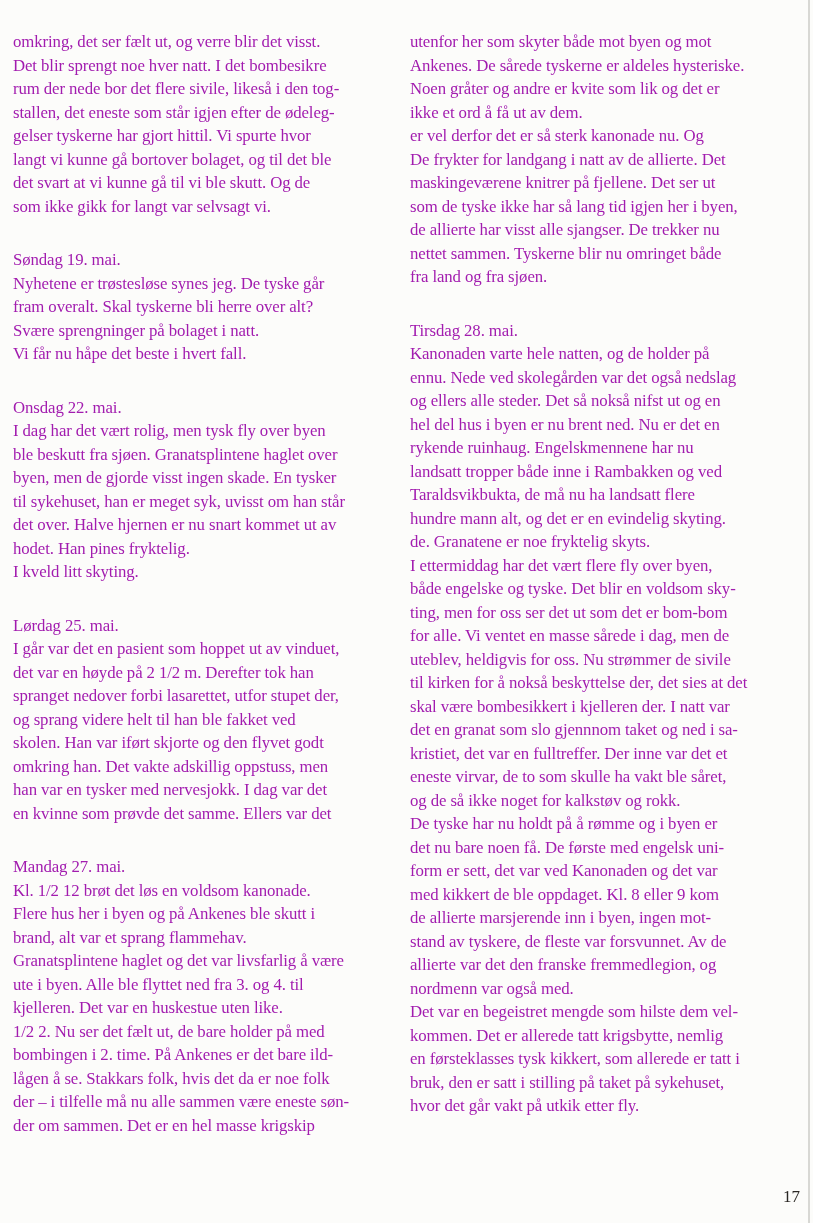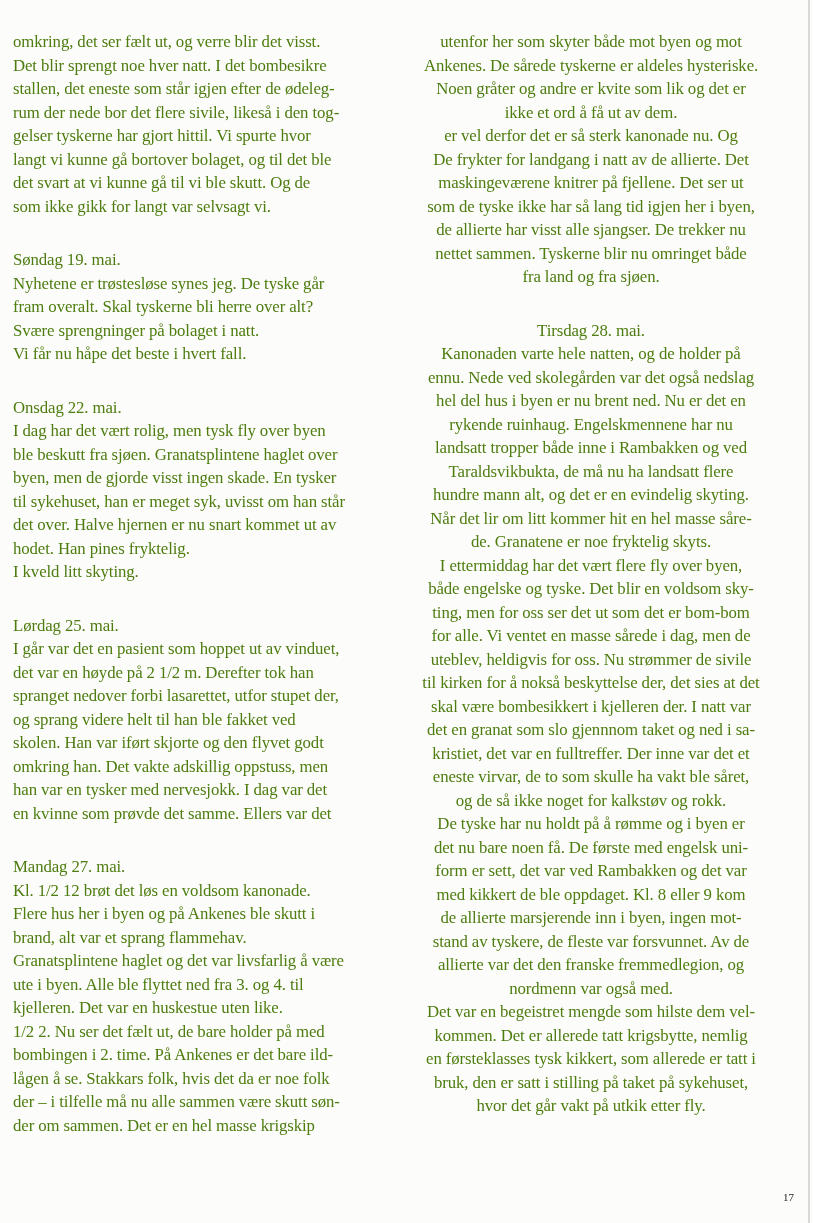--- a/index.html
+++ b/index.html
@@ -17,56 +17,56 @@
   .page {
     position: absolute;
     inset: 0;
   }
   .col {
     position: absolute;
     top: 30px;
     font-size: 16.8px;
     line-height: 23.5px;
     letter-spacing: -0.1px;
-    color: #4d7c0f;
+    color: #a21caf;
     overflow: hidden;
   }
   #col-left  { left: 13px;  width: 400px; height: 1160px; }
-  #col-right { left: 394px; width: 394px; height: 1160px; text-align: center; }
+  #col-right { left: 410px; width: 394px; height: 1160px; }
   .ln {
     white-space: nowrap;
     height: 23.5px;
   }
   .gap { height: 30px; }
   .page-number {
     position: absolute;
     left: 783px;
     top: 1187px;
-    font-size: 11px;
+    font-size: 17px;
     line-height: 20px;
     color: #2a2724;
   }
   .scan-edge {
     position: absolute;
     left: 808px;
     top: 0;
     width: 2px;
     height: 1223px;
     background: #d8d8d4;
   }
 </style>
 </head>
 <body>
 
 <div class="page">
   <div class="col" id="col-left">
       <div class="ln">omkring, det ser fælt ut, og verre blir det visst.</div>
       <div class="ln">Det blir sprengt noe hver natt.  I det bombesikre</div>
+      <div class="ln">rum der nede bor det flere sivile, likeså i den tog-</div>
       <div class="ln">stallen, det eneste som står igjen efter de ødeleg-</div>
-      <div class="ln">rum der nede bor det flere sivile, likeså i den tog-</div>
       <div class="ln">gelser tyskerne har gjort hittil.  Vi spurte hvor</div>
       <div class="ln">langt vi kunne gå bortover bolaget, og til det ble</div>
       <div class="ln">det svart at vi kunne gå til vi ble skutt.  Og de</div>
       <div class="ln">som ikke gikk for langt var selvsagt vi.</div>
       <div class="gap"></div>
       <div class="ln">Søndag 19. mai.</div>
       <div class="ln">Nyhetene er trøstesløse synes jeg. De tyske går</div>
       <div class="ln">fram overalt.  Skal tyskerne bli herre over alt?</div>
       <div class="ln">Svære sprengninger på bolaget i natt.</div>
       <div class="ln">Vi får nu håpe det beste i hvert fall.</div>
@@ -93,60 +93,60 @@
       <div class="ln">Mandag 27. mai.</div>
       <div class="ln">Kl. 1/2 12 brøt det løs en voldsom kanonade.</div>
       <div class="ln">Flere hus her i byen og på Ankenes ble skutt i</div>
       <div class="ln">brand, alt var et sprang flammehav.</div>
       <div class="ln">Granatsplintene haglet og det var livsfarlig å være</div>
       <div class="ln">ute i byen.  Alle ble flyttet ned fra 3. og 4. til</div>
       <div class="ln">kjelleren.  Det var en huskestue uten like.</div>
       <div class="ln">1/2 2.  Nu ser det fælt ut, de bare holder på med</div>
       <div class="ln">bombingen i 2. time.  På Ankenes er det bare ild-</div>
       <div class="ln">lågen å se.  Stakkars folk, hvis det da er noe folk</div>
-      <div class="ln">der – i tilfelle må nu alle sammen være skutt søn-</div>
+      <div class="ln">der – i tilfelle må nu alle sammen være eneste søn-</div>
       <div class="ln">der om sammen.  Det er en hel masse krigskip</div>
     </div>
   <div class="col" id="col-right">
       <div class="ln">utenfor her som skyter både mot byen og mot</div>
       <div class="ln">Ankenes.  De sårede tyskerne er aldeles hysteriske.</div>
       <div class="ln">Noen gråter og andre er kvite som lik og det er</div>
       <div class="ln">ikke et ord å få ut av dem.</div>
       <div class="ln">er vel derfor det er så sterk kanonade nu. Og</div>
       <div class="ln">De frykter for landgang i natt av de allierte. Det</div>
       <div class="ln">maskingeværene knitrer på fjellene.  Det ser ut</div>
       <div class="ln">som de tyske ikke har så lang tid igjen her i byen,</div>
       <div class="ln">de allierte har visst alle sjangser. De trekker nu</div>
       <div class="ln">nettet sammen. Tyskerne blir nu omringet både</div>
       <div class="ln">fra land og fra sjøen.</div>
       <div class="gap"></div>
       <div class="ln">Tirsdag 28. mai.</div>
       <div class="ln">Kanonaden varte hele natten, og de holder på</div>
       <div class="ln">ennu. Nede ved skolegården var det også nedslag</div>
+      <div class="ln">og ellers alle steder. Det så nokså nifst ut og en</div>
       <div class="ln">hel del hus i byen er nu brent ned. Nu er det en</div>
       <div class="ln">rykende ruinhaug. Engelskmennene har nu</div>
       <div class="ln">landsatt tropper både inne i Rambakken og ved</div>
       <div class="ln">Taraldsvikbukta, de må nu ha landsatt flere</div>
       <div class="ln">hundre mann alt, og det er en evindelig skyting.</div>
-      <div class="ln">Når det lir om litt kommer hit en hel masse såre-</div>
       <div class="ln">de. Granatene er noe fryktelig skyts.</div>
       <div class="ln">I ettermiddag har det vært flere fly over byen,</div>
       <div class="ln">både engelske og tyske.  Det blir en voldsom sky-</div>
       <div class="ln">ting, men for oss ser det ut som det er bom-bom</div>
       <div class="ln">for alle. Vi ventet en masse sårede i dag, men de</div>
       <div class="ln">uteblev, heldigvis for oss. Nu strømmer de sivile</div>
       <div class="ln">til kirken for å nokså beskyttelse der, det sies at det</div>
       <div class="ln">skal være bombesikkert i kjelleren der. I natt var</div>
       <div class="ln">det en granat som slo gjennnom taket og ned i sa-</div>
       <div class="ln">kristiet, det var en fulltreffer. Der inne var det et</div>
       <div class="ln">eneste virvar, de to som skulle ha vakt ble såret,</div>
       <div class="ln">og de så ikke noget for kalkstøv og rokk.</div>
       <div class="ln">De tyske har nu holdt på å rømme og i byen er</div>
       <div class="ln">det nu bare noen få.  De første med engelsk uni-</div>
-      <div class="ln">form er sett, det var ved Rambakken og det var</div>
+      <div class="ln">form er sett, det var ved Kanonaden og det var</div>
       <div class="ln">med kikkert de ble oppdaget.  Kl. 8 eller 9 kom</div>
       <div class="ln">de allierte marsjerende inn i byen, ingen mot-</div>
       <div class="ln">stand av tyskere, de fleste var forsvunnet. Av de</div>
       <div class="ln">allierte var det den franske fremmedlegion, og</div>
       <div class="ln">nordmenn var også med.</div>
       <div class="ln">Det var en begeistret mengde som hilste dem vel-</div>
       <div class="ln">kommen.  Det er allerede tatt krigsbytte, nemlig</div>
       <div class="ln">en førsteklasses tysk kikkert, som allerede er tatt i</div>
       <div class="ln">bruk, den er satt i stilling på taket på sykehuset,</div>
       <div class="ln">hvor det går vakt på utkik etter fly.</div>

